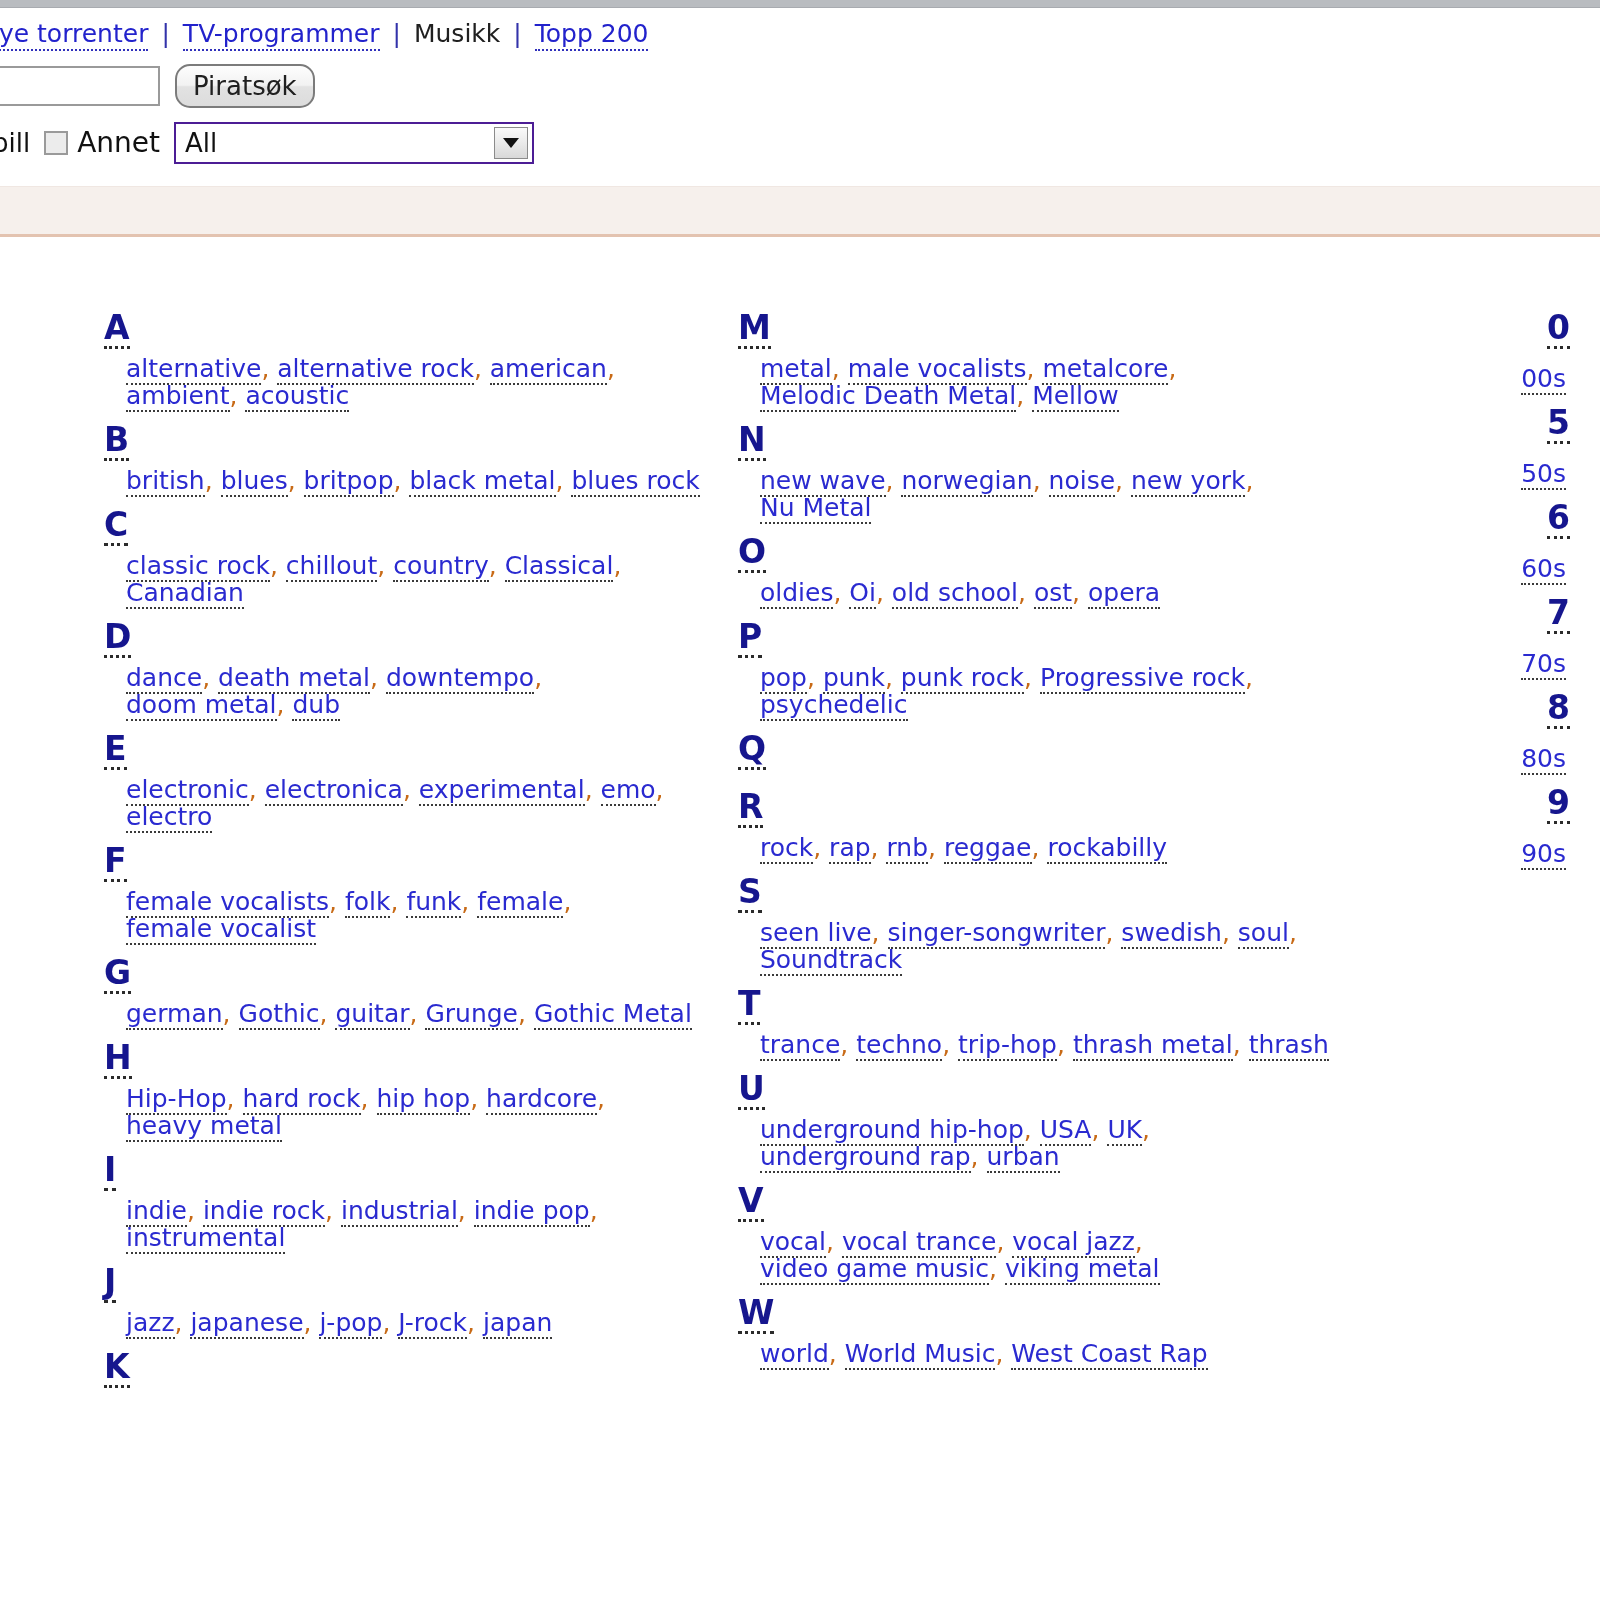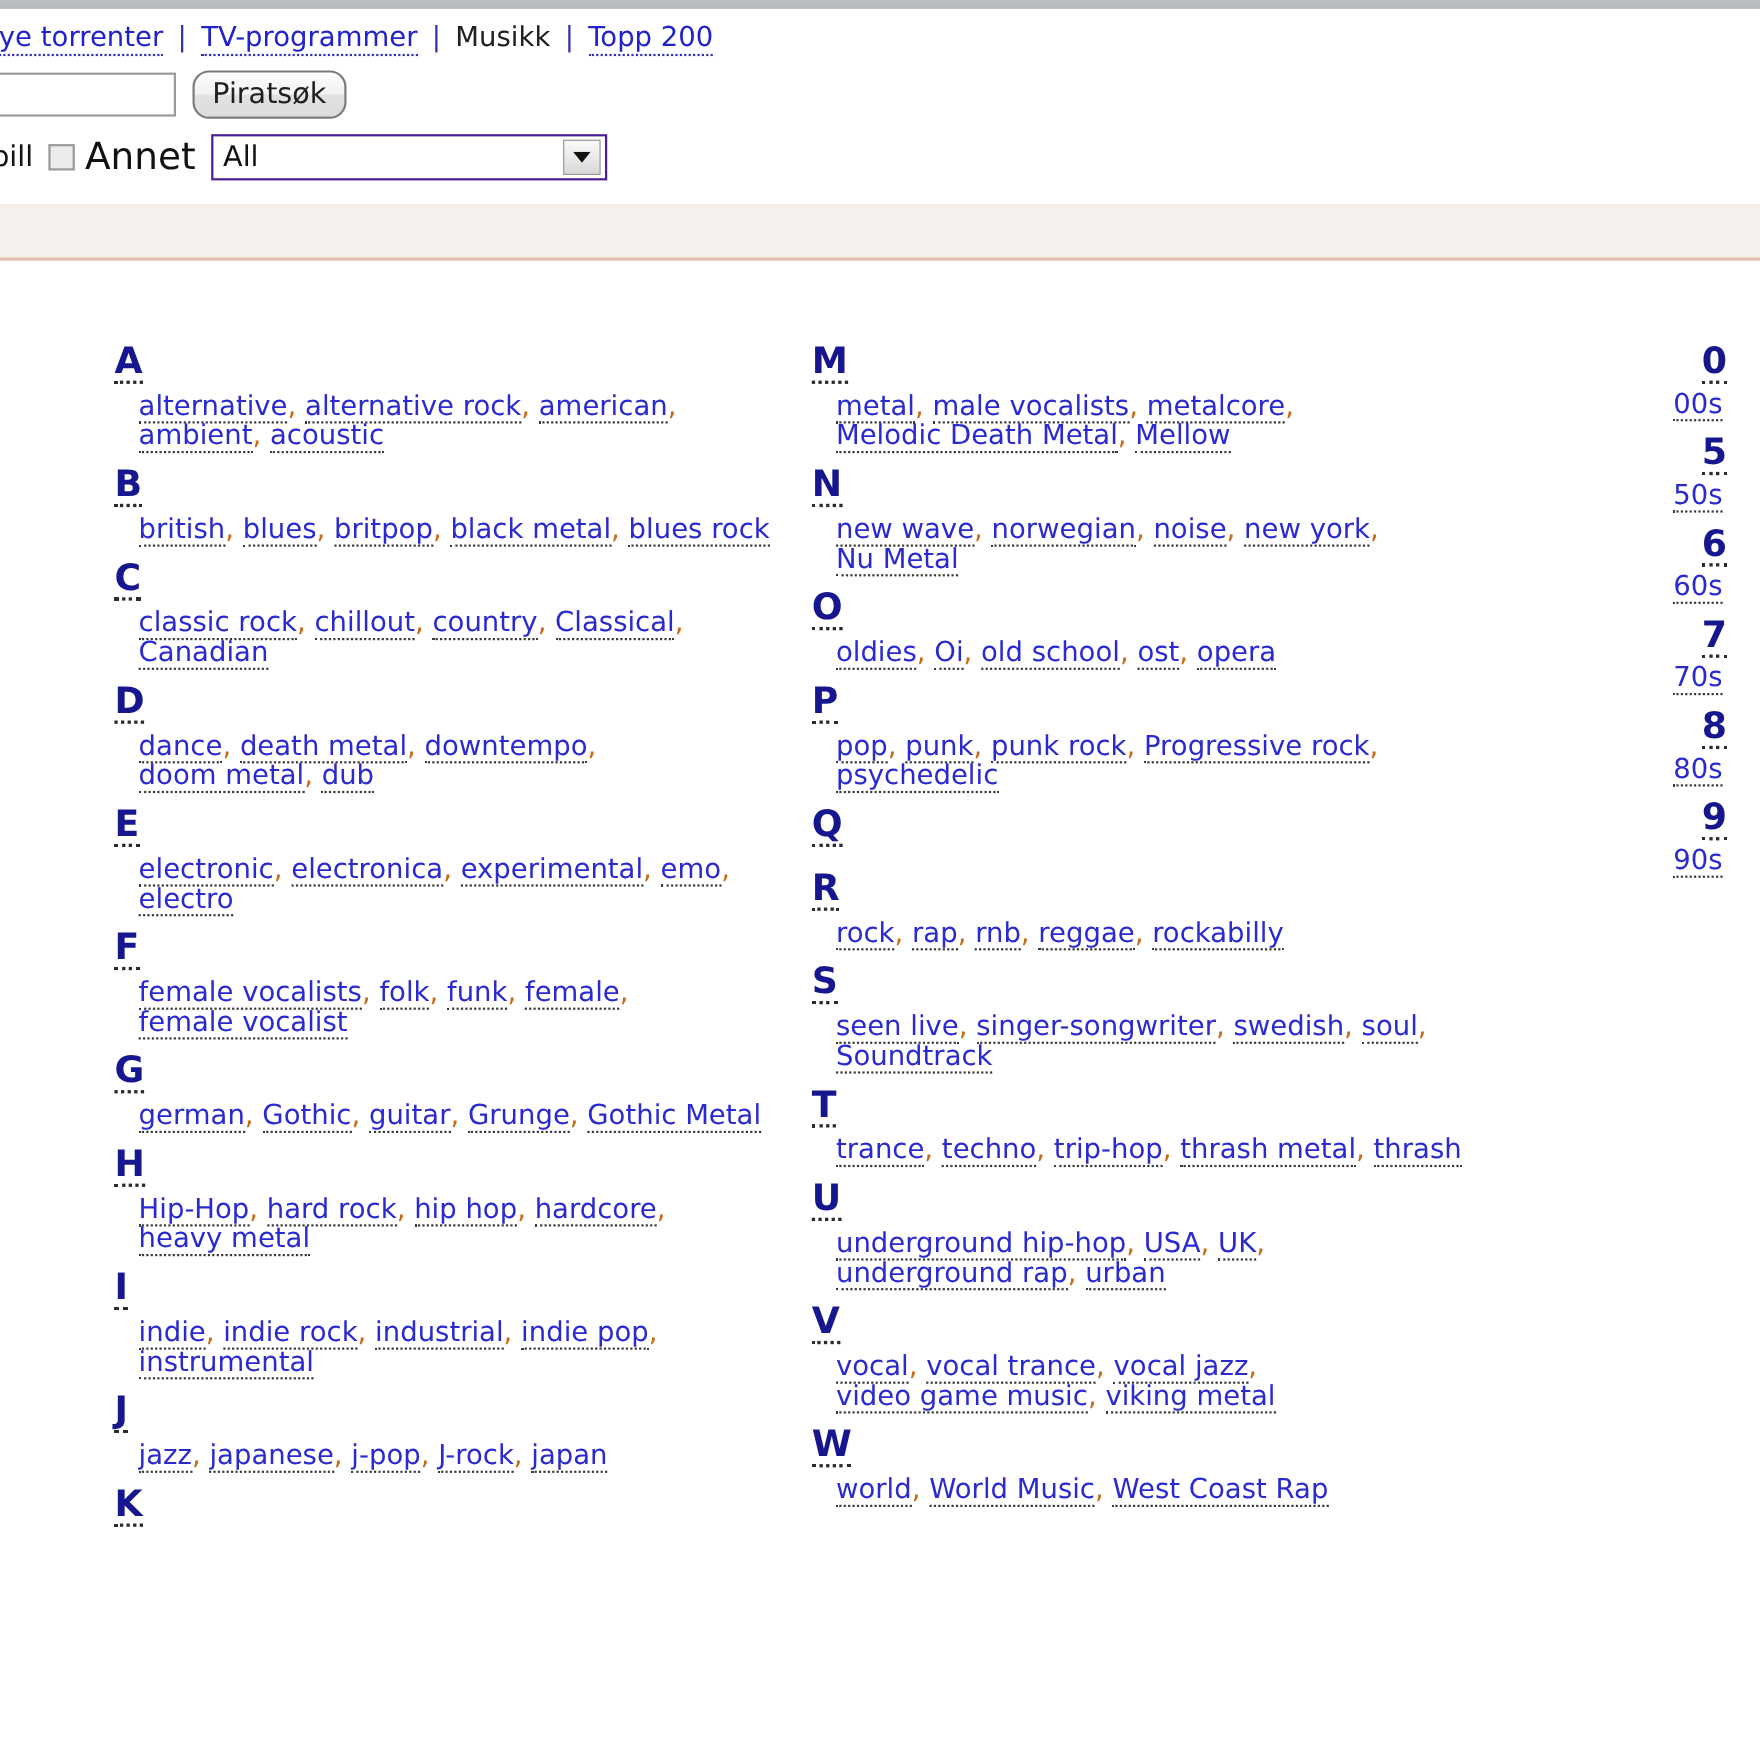--- a/index.html
+++ b/index.html
@@ -109,21 +109,21 @@
     width: 24px;
     height: 24px;
     box-sizing: border-box;
     border: 2px solid #9a9a9a;
     background: #ececec;
     display: inline-block;
     margin-right: 9px;
   }
 
   #annet-label {
-    font-size: 34px;
+    font-size: 28px;
     color: #111111;
     margin-right: 14px;
   }
 
   #category-select {
     width: 360px;
     height: 42px;
     box-sizing: border-box;
     border: 2px solid #4c1d95;
     background: #ffffff;
@@ -195,20 +195,21 @@
     font-size: 25px;
     line-height: 1.08;
     color: #2a2ad0;
     padding-left: 22px;
     max-width: 580px;
   }
 
   #column-right .tag-list {
     padding-left: 0;
     padding-right: 4px;
+    margin-top: 12px;
   }
 
   #column-right .group-heading { margin-bottom: 4px; }
 
   .tag-link {
     color: #2a2ad0;
     text-decoration: none;
     border-bottom: 2px dotted #3a3a3a;
     white-space: nowrap;
   }

